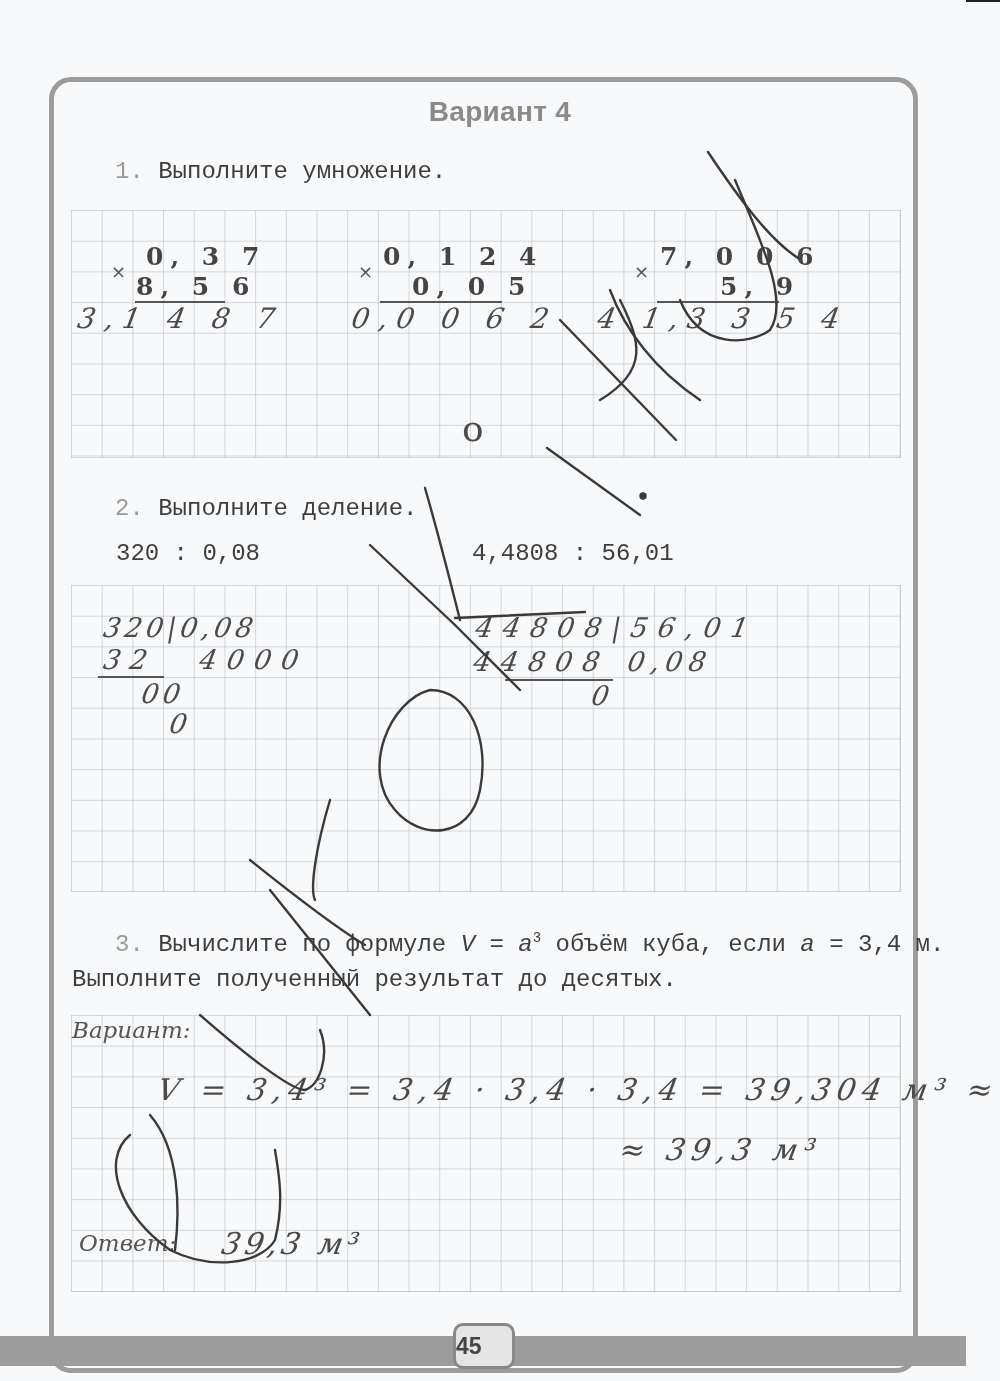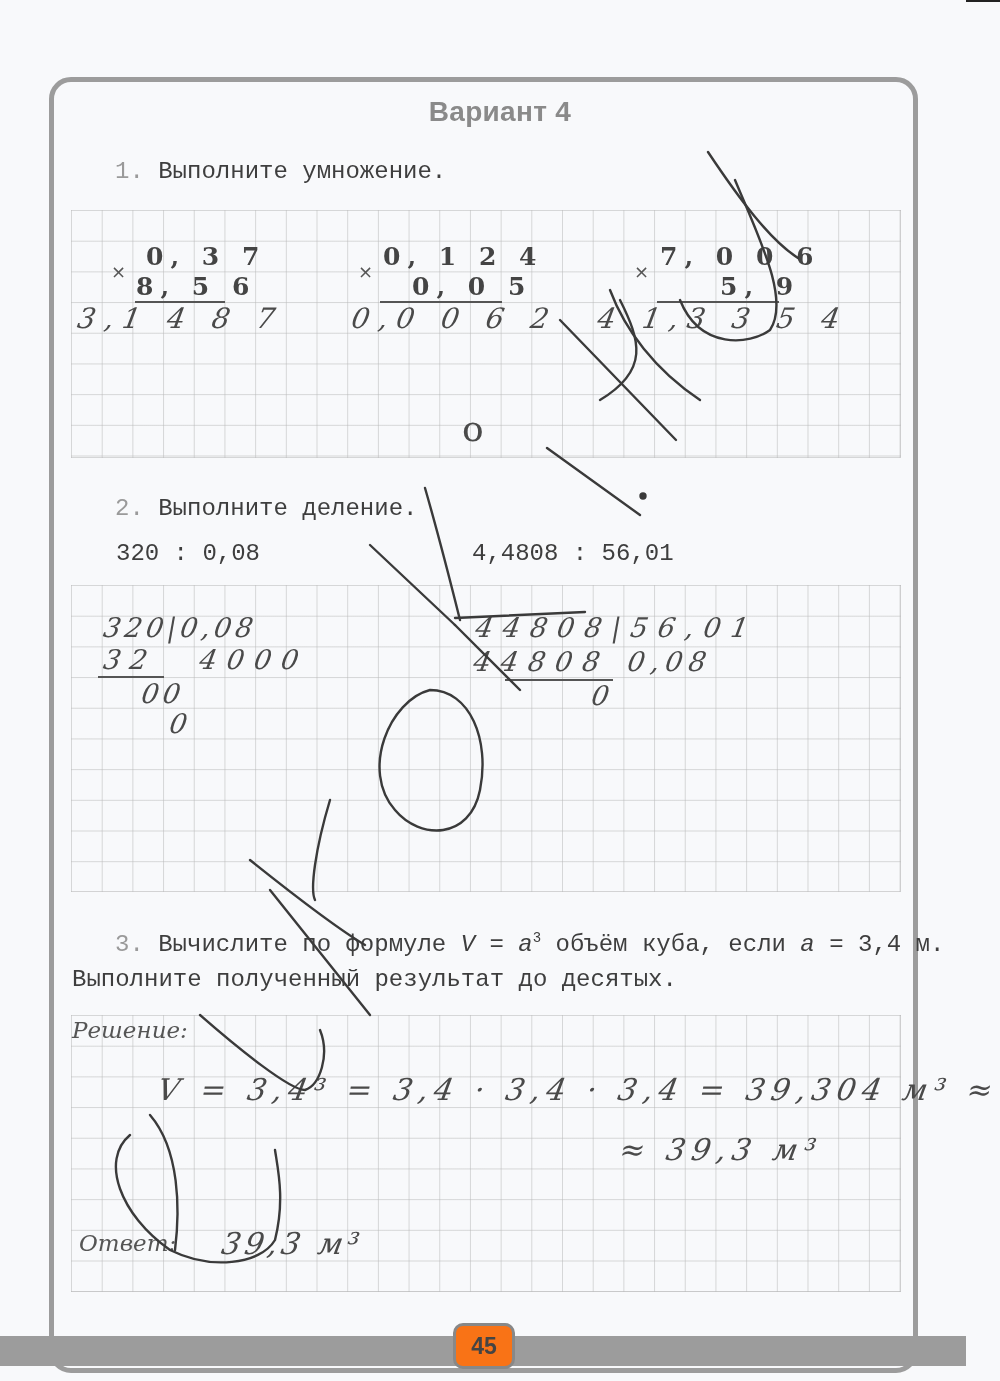--- a/index.html
+++ b/index.html
@@ -37,23 +37,23 @@
     position: absolute; font-family: "DejaVu Serif", serif; font-style: italic;
     color: #4a4a4a; font-size: 28px; letter-spacing: 9px; white-space: nowrap;
     transform: skewX(-10deg);
   }
   .italic-label { position: absolute; font-family: "DejaVu Serif", serif; font-style: italic; font-size: 23px; color: #555; }
   .footer-bar {
     position: absolute; left: 0; top: 1336px; width: 966px; height: 30px; background: #9c9c9c;
   }
   .page-num {
     position: absolute; left: 453px; top: 1323px; width: 62px; height: 46px;
-    border: 3px solid #888; border-radius: 10px; background: #f97316; box-sizing: border-box;
+    border: 3px solid #888; border-radius: 10px; background: #e5e5e5; box-sizing: border-box;
     font-family: "Liberation Sans", sans-serif; font-weight: bold; font-size: 23px; color: #444;
-    text-align: center; line-height: 40px;
+    line-height: 40px;
   }
   .corner-mark { position: absolute; left: 966px; top: 0; width: 34px; height: 2px; background: #222; }
   svg.scribble { position: absolute; left: 0; top: 0; pointer-events: none; }
 </style>
 </head>
 <body>
 
 <div class="corner-mark"></div>
 
 <div class="frame"></div>
@@ -108,21 +108,21 @@
 <div class="hand" style="left:592px; top:680px; font-size:27px;">0</div>
 
 <div class="task-text" style="left:115px; top:930px;">
   <span class="task-num">3.</span>
   <span>Вычислите по формуле </span><i>V</i><span> = </span><i>a</i><sup style="font-size:14px;">3</sup><span> объём куба, если </span><i>a</i><span> = 3,4 м.</span>
 </div>
 <div class="task-text" style="left:72px; top:966px;">Выполните полученный результат до десятых.</div>
 
 <div class="grid" style="left:71px; top:1015px; width:829px; height:276px;"></div>
 
-<div class="italic-label" style="left:72px; top:1017px;">Решение:</div>
+<div class="italic-label" style="left:72px; top:1017px;">Вариант:</div>
 <div class="hand" style="left:158px; top:1072px; font-size:30px; letter-spacing:6px;">V = 3,4³ = 3,4 · 3,4 · 3,4 = 39,304 м³ ≈</div>
 <div class="hand" style="left:620px; top:1132px; font-size:30px; letter-spacing:6px;">≈ 39,3 м³</div>
 
 <div class="italic-label" style="left:72px; top:1230px;margin-left:7px;">Ответ:</div>
 <div class="hand" style="left:222px; top:1226px; font-size:30px; letter-spacing:4px;">39,3 м³</div>
 
 <div class="hand" style="left:462px; top:408px; font-size:36px; font-style:normal; transform:none;">o</div>
 
 <svg class="scribble" width="1000" height="1381" viewBox="0 0 1000 1381">
   <g fill="none" stroke="#3a3a3a" stroke-width="2.4" stroke-linecap="round">

